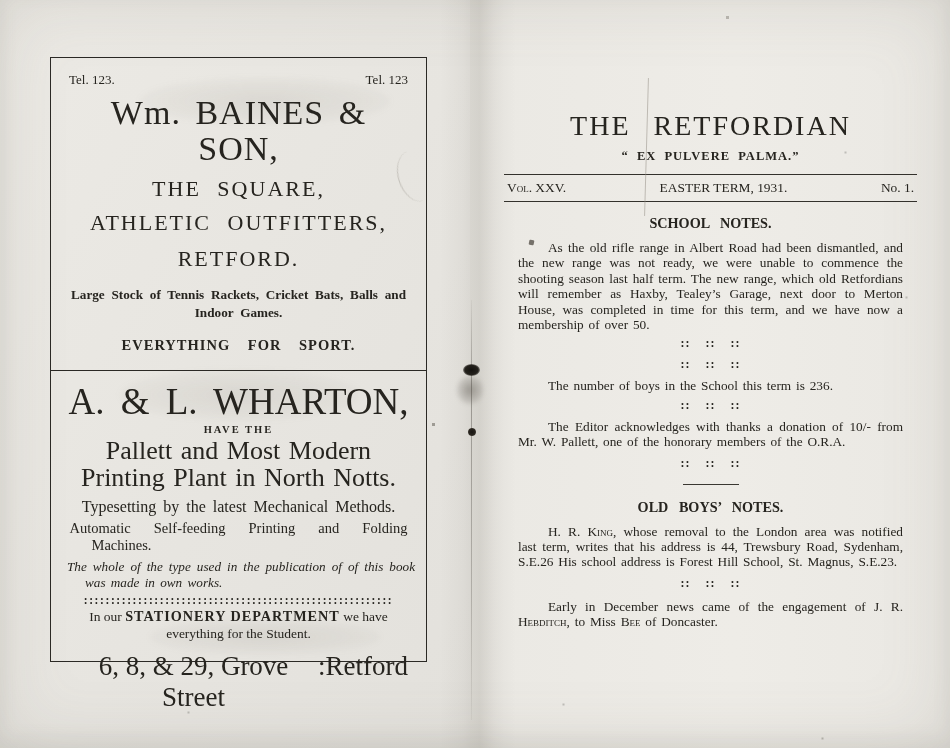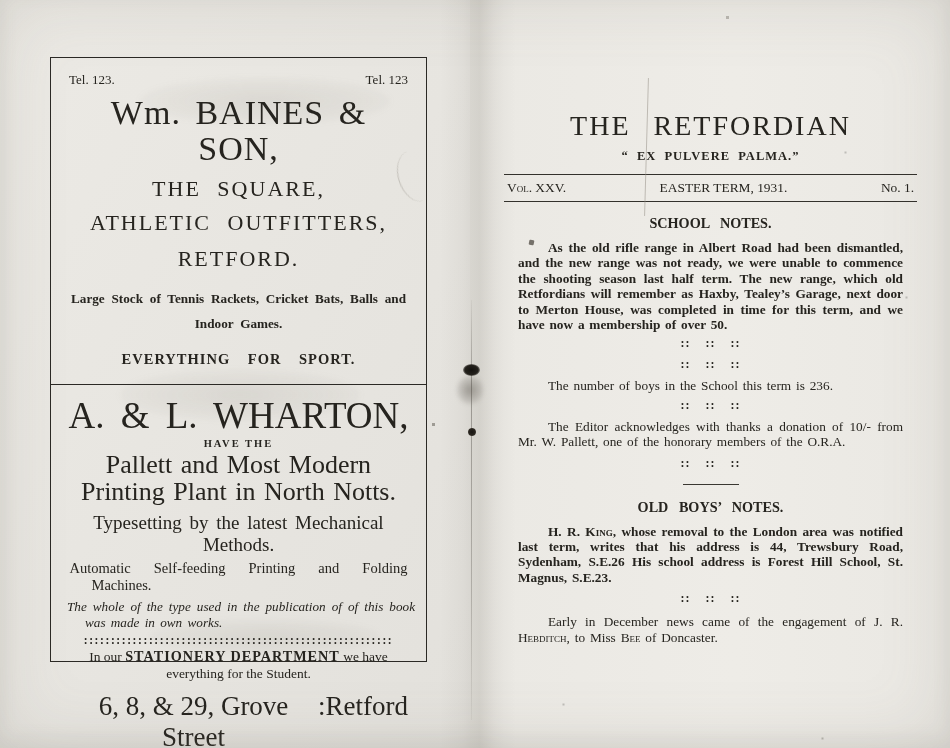--- a/index.html
+++ b/index.html
@@ -71,31 +71,31 @@
   .ad-box{
     position:absolute;left:50px;top:57px;width:377px;height:605px;
     border:1.6px solid #2b2925;box-sizing:border-box;
     padding:14px 16px 0;text-align:center;
   }
   .tel-row{display:flex;justify-content:space-between;font-size:13px;padding:0 2px;}
   .baines-name{font-size:34px;margin-top:7px;letter-spacing:1px;word-spacing:5px;line-height:36px;}
   .ad-caps{font-size:22px;letter-spacing:2px;word-spacing:9px;line-height:28px;}
   .mt6{margin-top:6px;}.mt8{margin-top:8px;}
   .ad-para{
-    font-weight:bold;font-size:13.2px;line-height:25px;word-spacing:3.5px;
+    font-weight:bold;font-size:13.2px;line-height:18px;word-spacing:3.5px;
     text-align:justify;text-align-last:center;padding:0 4px;margin-top:13px;
   }
   .ad-slogan{font-weight:bold;font-size:14.5px;margin-top:15px;letter-spacing:1px;word-spacing:13px;}
   .ad-divider{border:none;border-top:1.6px solid #2b2925;margin:16px -16px 0;}
   .wharton-name{font-size:37px;margin-top:11px;word-spacing:7px;line-height:40px;}
   .printers-line{font-weight:bold;font-size:13.5px;margin-top:5px;word-spacing:4px;}
   .have-the{font-weight:bold;font-size:10.5px;margin-top:2px;letter-spacing:2px;}
   .big-serif{font-size:26px;line-height:27px;word-spacing:2px;}
   .mt2{margin-top:2px;}
-  .feature{font-size:19px;word-spacing:3px;margin-top:7px;}
+  .feature{font-size:16px;word-spacing:3px;margin-top:7px;}
   .feature-wrap{
     font-size:14.5px;word-spacing:3px;margin:4px auto 0;width:316px;
     text-align:justify;padding-left:22px;text-indent:-22px;line-height:17px;
   }
   .italic-note{
     font-style:italic;font-size:13.2px;margin:5px auto 0;width:330px;line-height:15.5px;
     text-align:justify;padding-left:18px;text-indent:-18px;word-spacing:2px;
   }
   .dotted-rule{font-weight:bold;font-size:11.5px;letter-spacing:1.6px;margin-top:4px;white-space:nowrap;overflow:hidden;}
   .stationery{font-size:13.5px;line-height:17px;width:302px;margin:2px auto 8px;}
@@ -107,21 +107,21 @@
   .mast-motto{text-align:center;font-weight:bold;font-size:12.5px;letter-spacing:1px;word-spacing:4px;margin-top:7px;}
   .rule{border:none;border-top:1.2px solid #33312c;margin:0;}
   .rule-top{margin-top:10px;}
   .vol-row{display:flex;justify-content:space-between;font-size:13.4px;margin-top:5px;padding:0 3px;}
   .rule-bottom{margin-top:5px;}
   .sec-head{text-align:center;font-weight:bold;font-size:14.2px;word-spacing:7px;margin-top:13px;}
   .para{
     font-size:13.3px;line-height:15.4px;text-align:justify;
     padding:0 14px;text-indent:30px;margin-top:6px;word-spacing:1.5px;
   }
-  .para.first{margin-top:8px;font-weight:bold;}
+  .para.first{margin-top:8px;}
   .sep{text-align:center;font-weight:bold;font-size:12px;word-spacing:11px;margin-top:6px;letter-spacing:1px;}
   .sep.mt4{margin-top:4px;}
   .short-rule{border:none;border-top:1.2px solid #3a3832;width:56px;margin:13px auto 0;}
   .oldboys-head{margin-top:14px;}
   .sc{font-variant:small-caps;}
 </style>
 </head>
 <body>
 
 <div class="scan">

